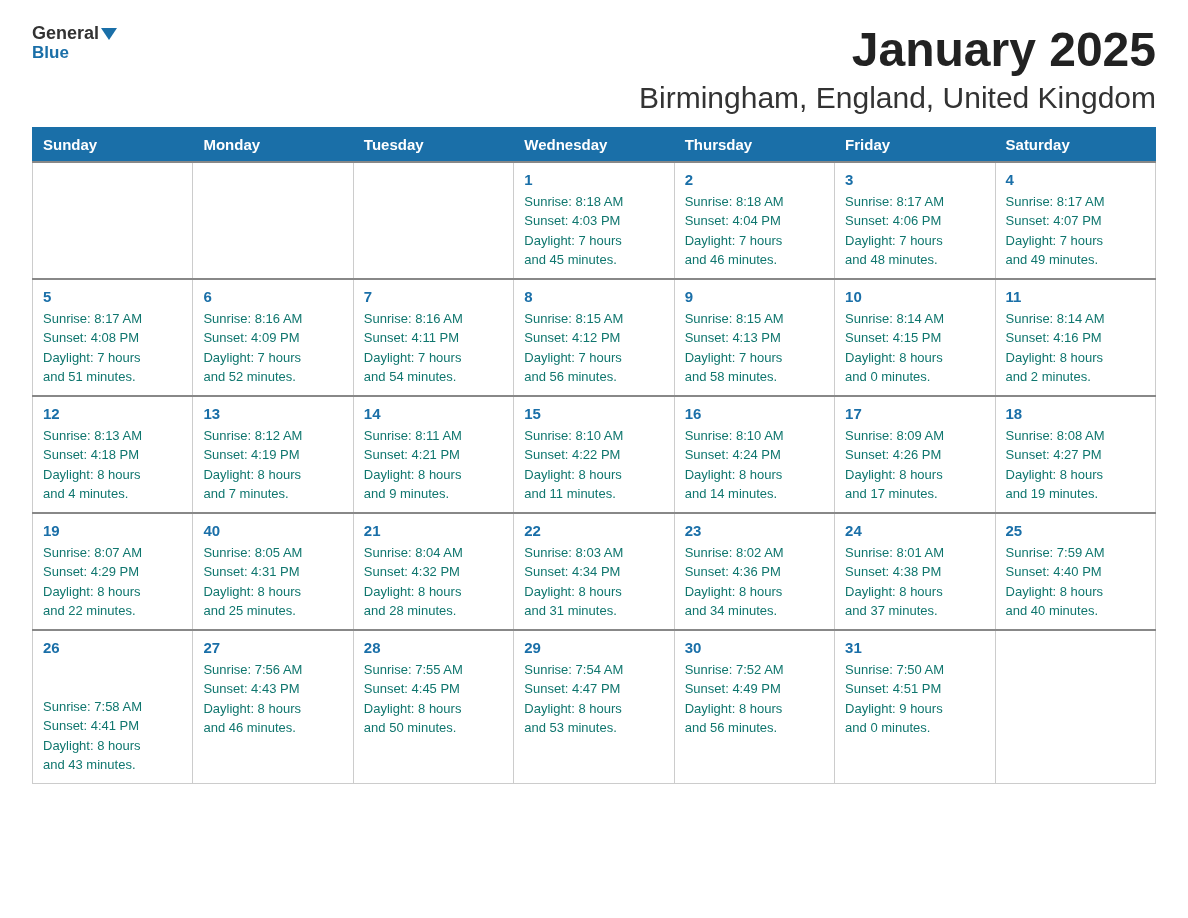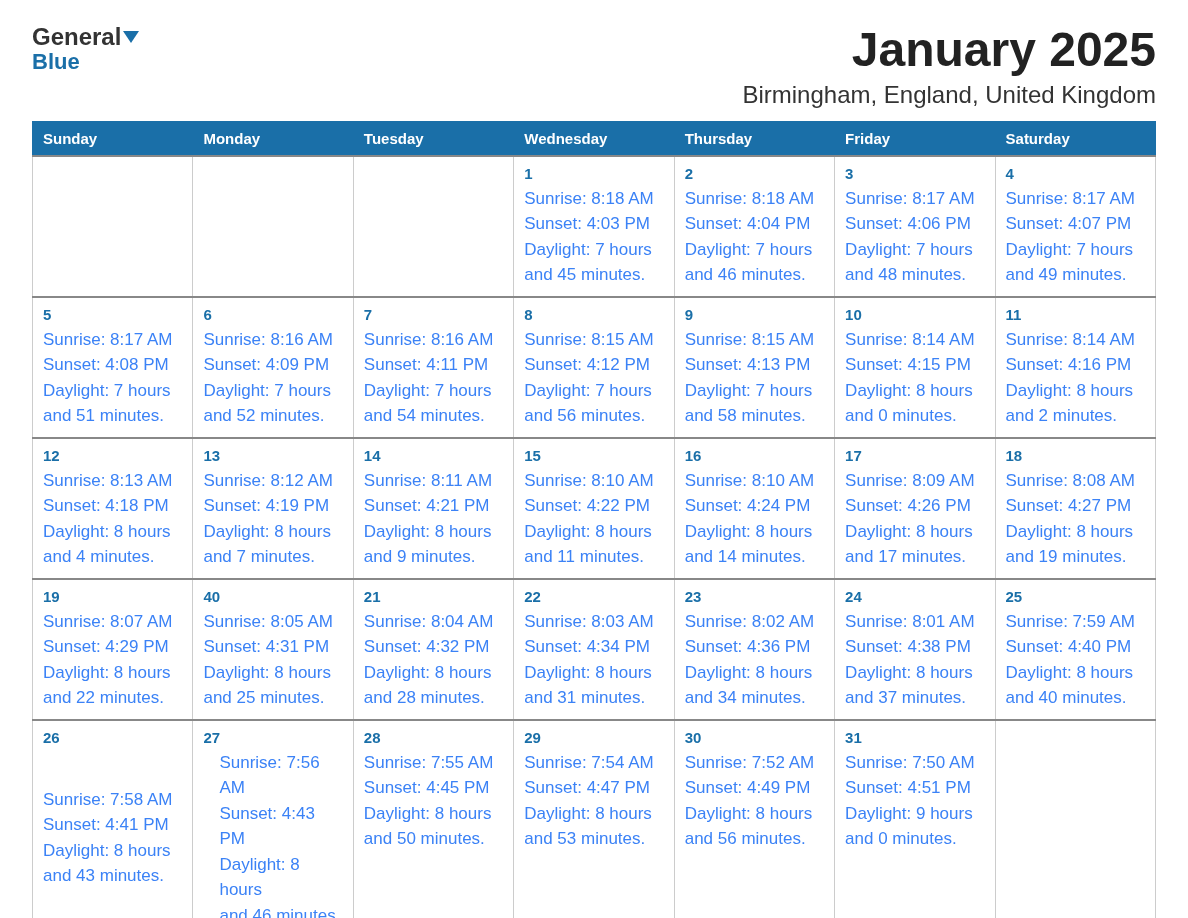--- a/index.html
+++ b/index.html
@@ -15,27 +15,27 @@
       justify-content: space-between;
       align-items: flex-start;
       margin-bottom: 12px;
     }
     .logo {
       display: flex;
       flex-direction: column;
       align-items: flex-start;
     }
     .logo-general {
-      font-size: 24px;
+      font-size: 18px;
       font-weight: bold;
       color: #333;
       line-height: 1.1;
     }
     .logo-blue {
-      font-size: 22px;
+      font-size: 17px;
       font-weight: bold;
       color: #1a6fa8;
       line-height: 1.1;
     }
     .logo-triangle {
       display: inline-block;
       width: 0;
       height: 0;
       border-left: 8px solid transparent;
       border-right: 8px solid transparent;
@@ -50,21 +50,21 @@
     .title-block {
       text-align: right;
     }
     .calendar-title {
       font-size: 48px;
       font-weight: bold;
       color: #222;
       line-height: 1.1;
     }
     .calendar-subtitle {
-      font-size: 24px;
+      font-size: 30px;
       color: #333;
       margin-top: 4px;
     }
     .calendar {
       width: 100%;
       border-collapse: collapse;
       margin-top: 8px;
     }
     .calendar th {
       background: #1a6fa8;
@@ -85,22 +85,22 @@
       color: #333;
     }
     .day-number {
       font-size: 15px;
       font-weight: bold;
       color: #1a6fa8;
       display: block;
       margin-bottom: 4px;
     }
     .day-info {
-      font-size: 17px;
-      color: #3b82f6;
+      font-size: 13px;
+      color: #0f766e;
       line-height: 1.5;
     }
     .empty-cell {
       background: #fff;
     }
     .calendar tr td {
       border-top: 2px solid #888;
     }
     .calendar thead th {
       border: 1px solid #1a6fa8;
@@ -328,21 +328,21 @@
       <tr>
         <td>
           <span class="day-number">26</span>
           <div class="day-info" style="white-space: pre-line; margin-top: 41px;">Sunrise: 7:58 AM
 Sunset: 4:41 PM
 Daylight: 8 hours
 and 43 minutes.</div>
         </td>
         <td>
           <span class="day-number">27</span>
-          <div class="day-info" style="white-space: pre-line; margin-left: 16px;">Sunrise: 7:56 AM
+          <div class="day-info" style="white-space: pre-line;">Sunrise: 7:56 AM
 Sunset: 4:43 PM
 Daylight: 8 hours
 and 46 minutes.</div>
         </td>
         <td>
           <span class="day-number">28</span>
           <div class="day-info" style="white-space: pre-line;">Sunrise: 7:55 AM
 Sunset: 4:45 PM
 Daylight: 8 hours
 and 50 minutes.</div>

